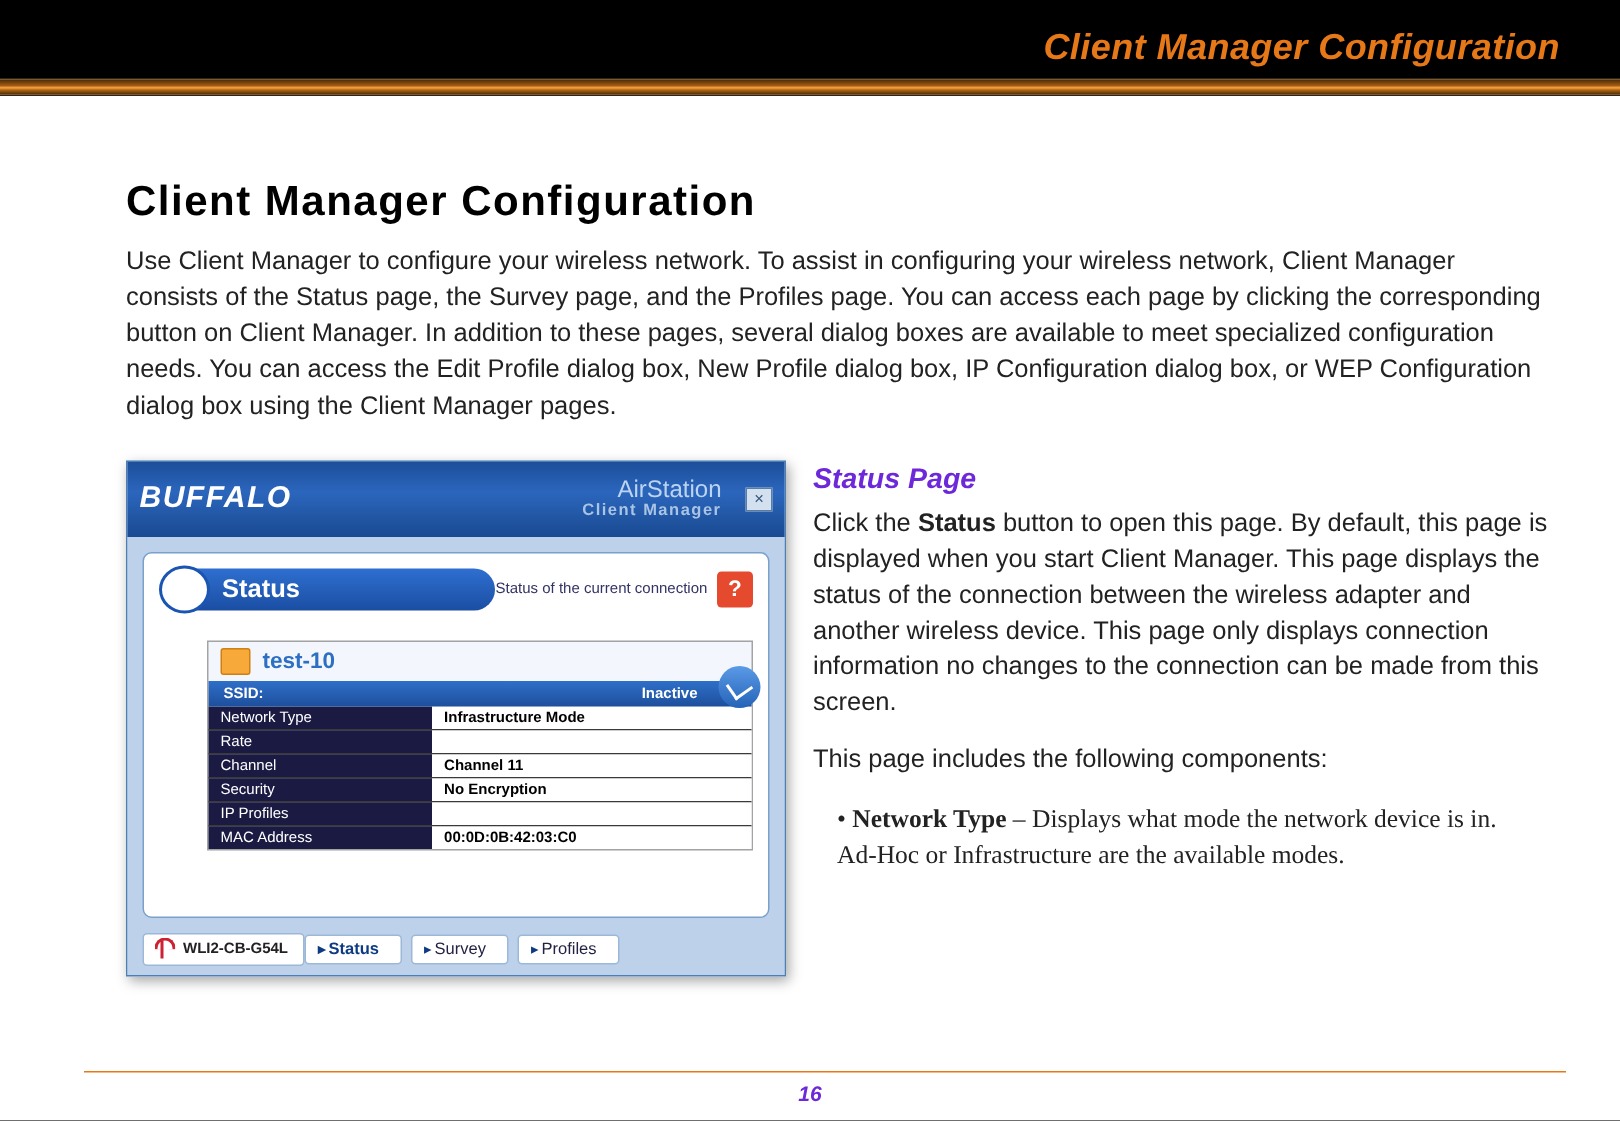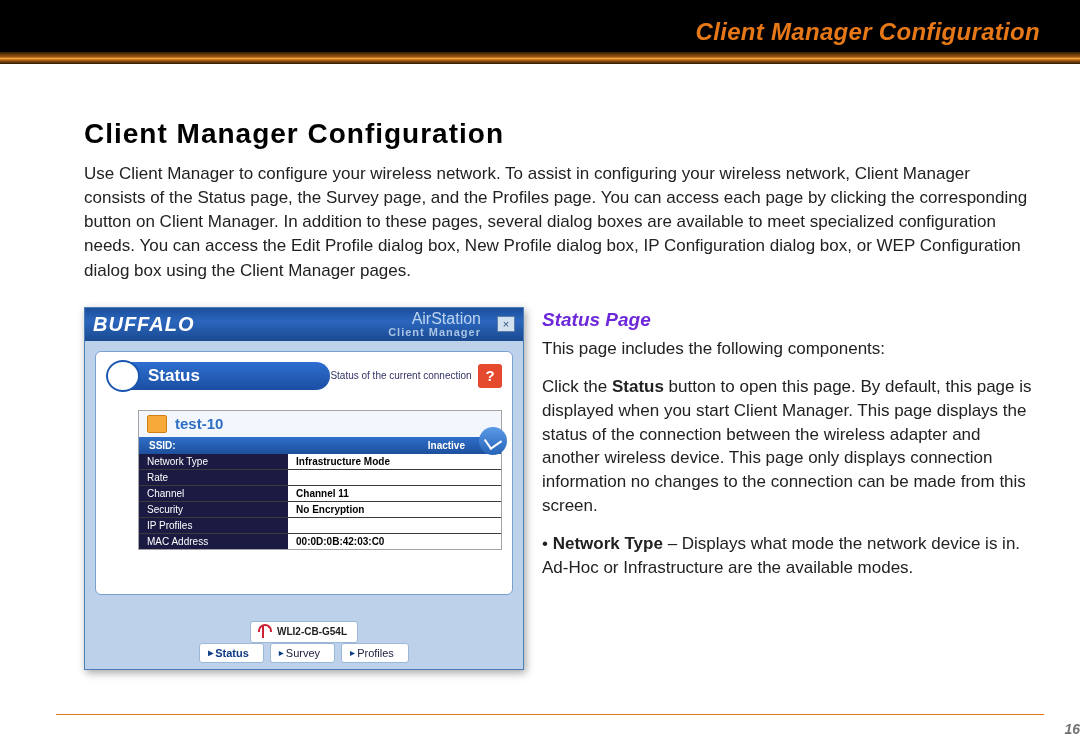--- a/index.html
+++ b/index.html
@@ -6,21 +6,21 @@
   .page{position:relative;width:1080px;height:747px;background:#fff;overflow:hidden;}
   .topbar{height:52px;background:#000;position:relative;display:flex;align-items:flex-end;justify-content:flex-end;}
   .doctitle{color:#e67817;font-weight:bold;font-style:italic;font-size:24px;padding:0 40px 6px 0;letter-spacing:0.3px;}
   .gradbar{height:10px;background:linear-gradient(#4a2a05 0%,#a05a15 40%,#f7a53a 55%,#b06418 70%,#4a2a05 100%);border-top:1px solid #3a2405;border-bottom:1px solid #3a2405;}
   .content{padding:24px 48px 0 84px;}
   h1{font-family:"Arial Black",Arial,sans-serif;font-size:28px;letter-spacing:1px;margin:30px 0 12px 0;}
   .intro{font-size:17px;line-height:1.42;color:#222;margin:0 0 24px 0;}
   .row{display:flex;gap:18px;align-items:flex-start;}
   .screenshot{width:440px;box-shadow:2px 3px 8px rgba(0,0,0,.35);flex:none;}
   .win{border:1px solid #4b7fb5;background:#c9d9ea;}
-  .titlebar{height:33px;background:linear-gradient(#1c4e9a,#2b66bd 40%,#1a4a91);display:flex;align-items:center;justify-content:space-between;padding:0 8px;}
+  .titlebar{height:50px;background:linear-gradient(#1c4e9a,#2b66bd 40%,#1a4a91);display:flex;align-items:center;justify-content:space-between;padding:0 8px;}
   .brand{color:#fff;font-weight:bold;font-style:italic;font-size:20px;letter-spacing:1px;}
   .airstation{color:#bcd4ef;text-align:right;font-size:16px;line-height:1;}
   .airstation small{display:block;font-size:11px;color:#a9c4e5;letter-spacing:1px;font-weight:bold;}
   .closebox{width:16px;height:14px;background:#d2e0f0;border:1px solid #5a7da6;margin-left:8px;display:flex;align-items:center;justify-content:center;font-size:11px;color:#33557a;}
   .tbr-right{display:flex;align-items:center;gap:8px;}
   .body{background:#bdd2ea;padding:10px 10px 6px 10px;}
   .panel{background:#fff;border:1px solid #7aa0cc;border-radius:6px;padding:8px 10px 14px 10px;min-height:220px;position:relative;}
   .status-head{display:flex;align-items:center;justify-content:space-between;}
   .status-pill{display:flex;align-items:center;}
   .pill-circle{width:30px;height:28px;border:2px solid #1a56b1;border-radius:50%;background:#fff;margin-right:-10px;z-index:2;position:relative;}
@@ -33,35 +33,35 @@
   .ssid-name{color:#2c6fc3;font-weight:bold;font-size:15px;}
   .ssid-bar{display:flex;align-items:center;justify-content:space-between;background:linear-gradient(#2f6fc9,#1d4f9c);color:#fff;font-size:10px;font-weight:bold;padding:3px 36px 3px 10px;position:relative;}
   .stat-badge{position:absolute;right:-6px;top:-10px;width:28px;height:28px;border-radius:50%;background:linear-gradient(#5b9ae6,#2563b8);display:flex;align-items:center;justify-content:center;}
   .stat-badge::after{content:"";width:12px;height:10px;border-left:2px solid #fff;border-bottom:2px solid #fff;transform:rotate(-35deg);}
   .kv{display:grid;grid-template-columns:1.05fr 1.5fr;}
   .kv div{font-size:10px;padding:2px 8px;border-bottom:1px solid #3a3a3a;}
   .kv .k{background:#1a1a43;color:#fff;}
   .kv .v{background:#fff;color:#000;font-weight:bold;}
   .kv .v.norm{font-weight:normal;}
   .kv .k.last,.kv .v.last{border-bottom:none;}
-  .nav{display:flex;align-items:center;justify-content:flex-start;margin-top:26px;flex-direction:column;}
+  .nav{display:flex;align-items:center;justify-content:flex-start;margin-top:10px;}
   .adapter{display:flex;align-items:center;background:#fff;border:1px solid #9cb8d8;border-radius:3px;padding:2px 10px 2px 4px;font-size:10px;font-weight:bold;color:#222;}
   .ant{width:18px;height:16px;margin-right:4px;position:relative;}
   .ant::before{content:"";position:absolute;left:7px;top:2px;width:2px;height:12px;background:#c23;}
   .ant::after{content:"";position:absolute;left:3px;top:0;width:10px;height:6px;border:2px solid #c23;border-bottom:none;border-radius:8px 8px 0 0;}
   .tabs{display:flex;gap:6px;}
   .tab{background:#fff;border:1px solid #9cb8d8;border-radius:3px;padding:3px 14px 3px 8px;font-size:11px;color:#224;display:flex;align-items:center;gap:2px;}
   .tab.active{font-weight:bold;color:#0d3a82;}
   .tab .chev{color:#0d3a82;font-size:10px;}
   .rightcol{flex:1;font-size:17px;line-height:1.4;color:#222;}
   .sub-head{color:#6d28d9;font-weight:bold;font-style:italic;font-size:19px;margin:0 0 4px 0;}
   .para{margin:0 0 14px 0;}
-  .last-para{margin:0;}
+  .last-para{margin:16px;font-family:Liberation Serif, serif;}
   .footer-line{position:absolute;left:56px;right:36px;bottom:32px;border-top:1px solid #e67817;}
-  .pagenum{position:absolute;left:0;right:0;bottom:10px;text-align:right;color:#737373;font-style:italic;font-weight:bold;font-size:14px;}
+  .pagenum{position:absolute;left:0;right:0;bottom:10px;text-align:center;color:#6d28d9;font-style:italic;font-weight:bold;font-size:14px;}
 </style>
 </head>
 <body>
 <div class="page">
   <div class="topbar">
     <div class="doctitle">Client Manager Configuration</div>
   </div>
   <div class="gradbar"></div>
 
   <div class="content">
@@ -139,24 +139,24 @@
                     <span>Profiles</span>
                   </div>
               </div>
             </div>
           </div>
         </div>
       </div>
 
       <div class="rightcol">
         <p class="sub-head">Status Page</p>
-        <p class="para">This page includes the following components:</p>
         <p class="para">
           <span>Click the </span><b>Status</b><span> button to open this page. By default, this page is displayed when you start Client Manager. This page displays the status of the connection between the wireless adapter and another wireless device. This page only displays connection information no changes to the connection can be made from this screen.</span>
         </p>
+        <p class="para">This page includes the following components:</p>
         <p class="last-para">
           <span>• </span><b>Network Type</b><span> – Displays what mode the network device is in.  Ad-Hoc or Infrastructure are the available modes.</span>
         </p>
       </div>
     </div>
   </div>
 
   <div class="footer-line"></div>
   <div class="pagenum">16</div>
 </div>

